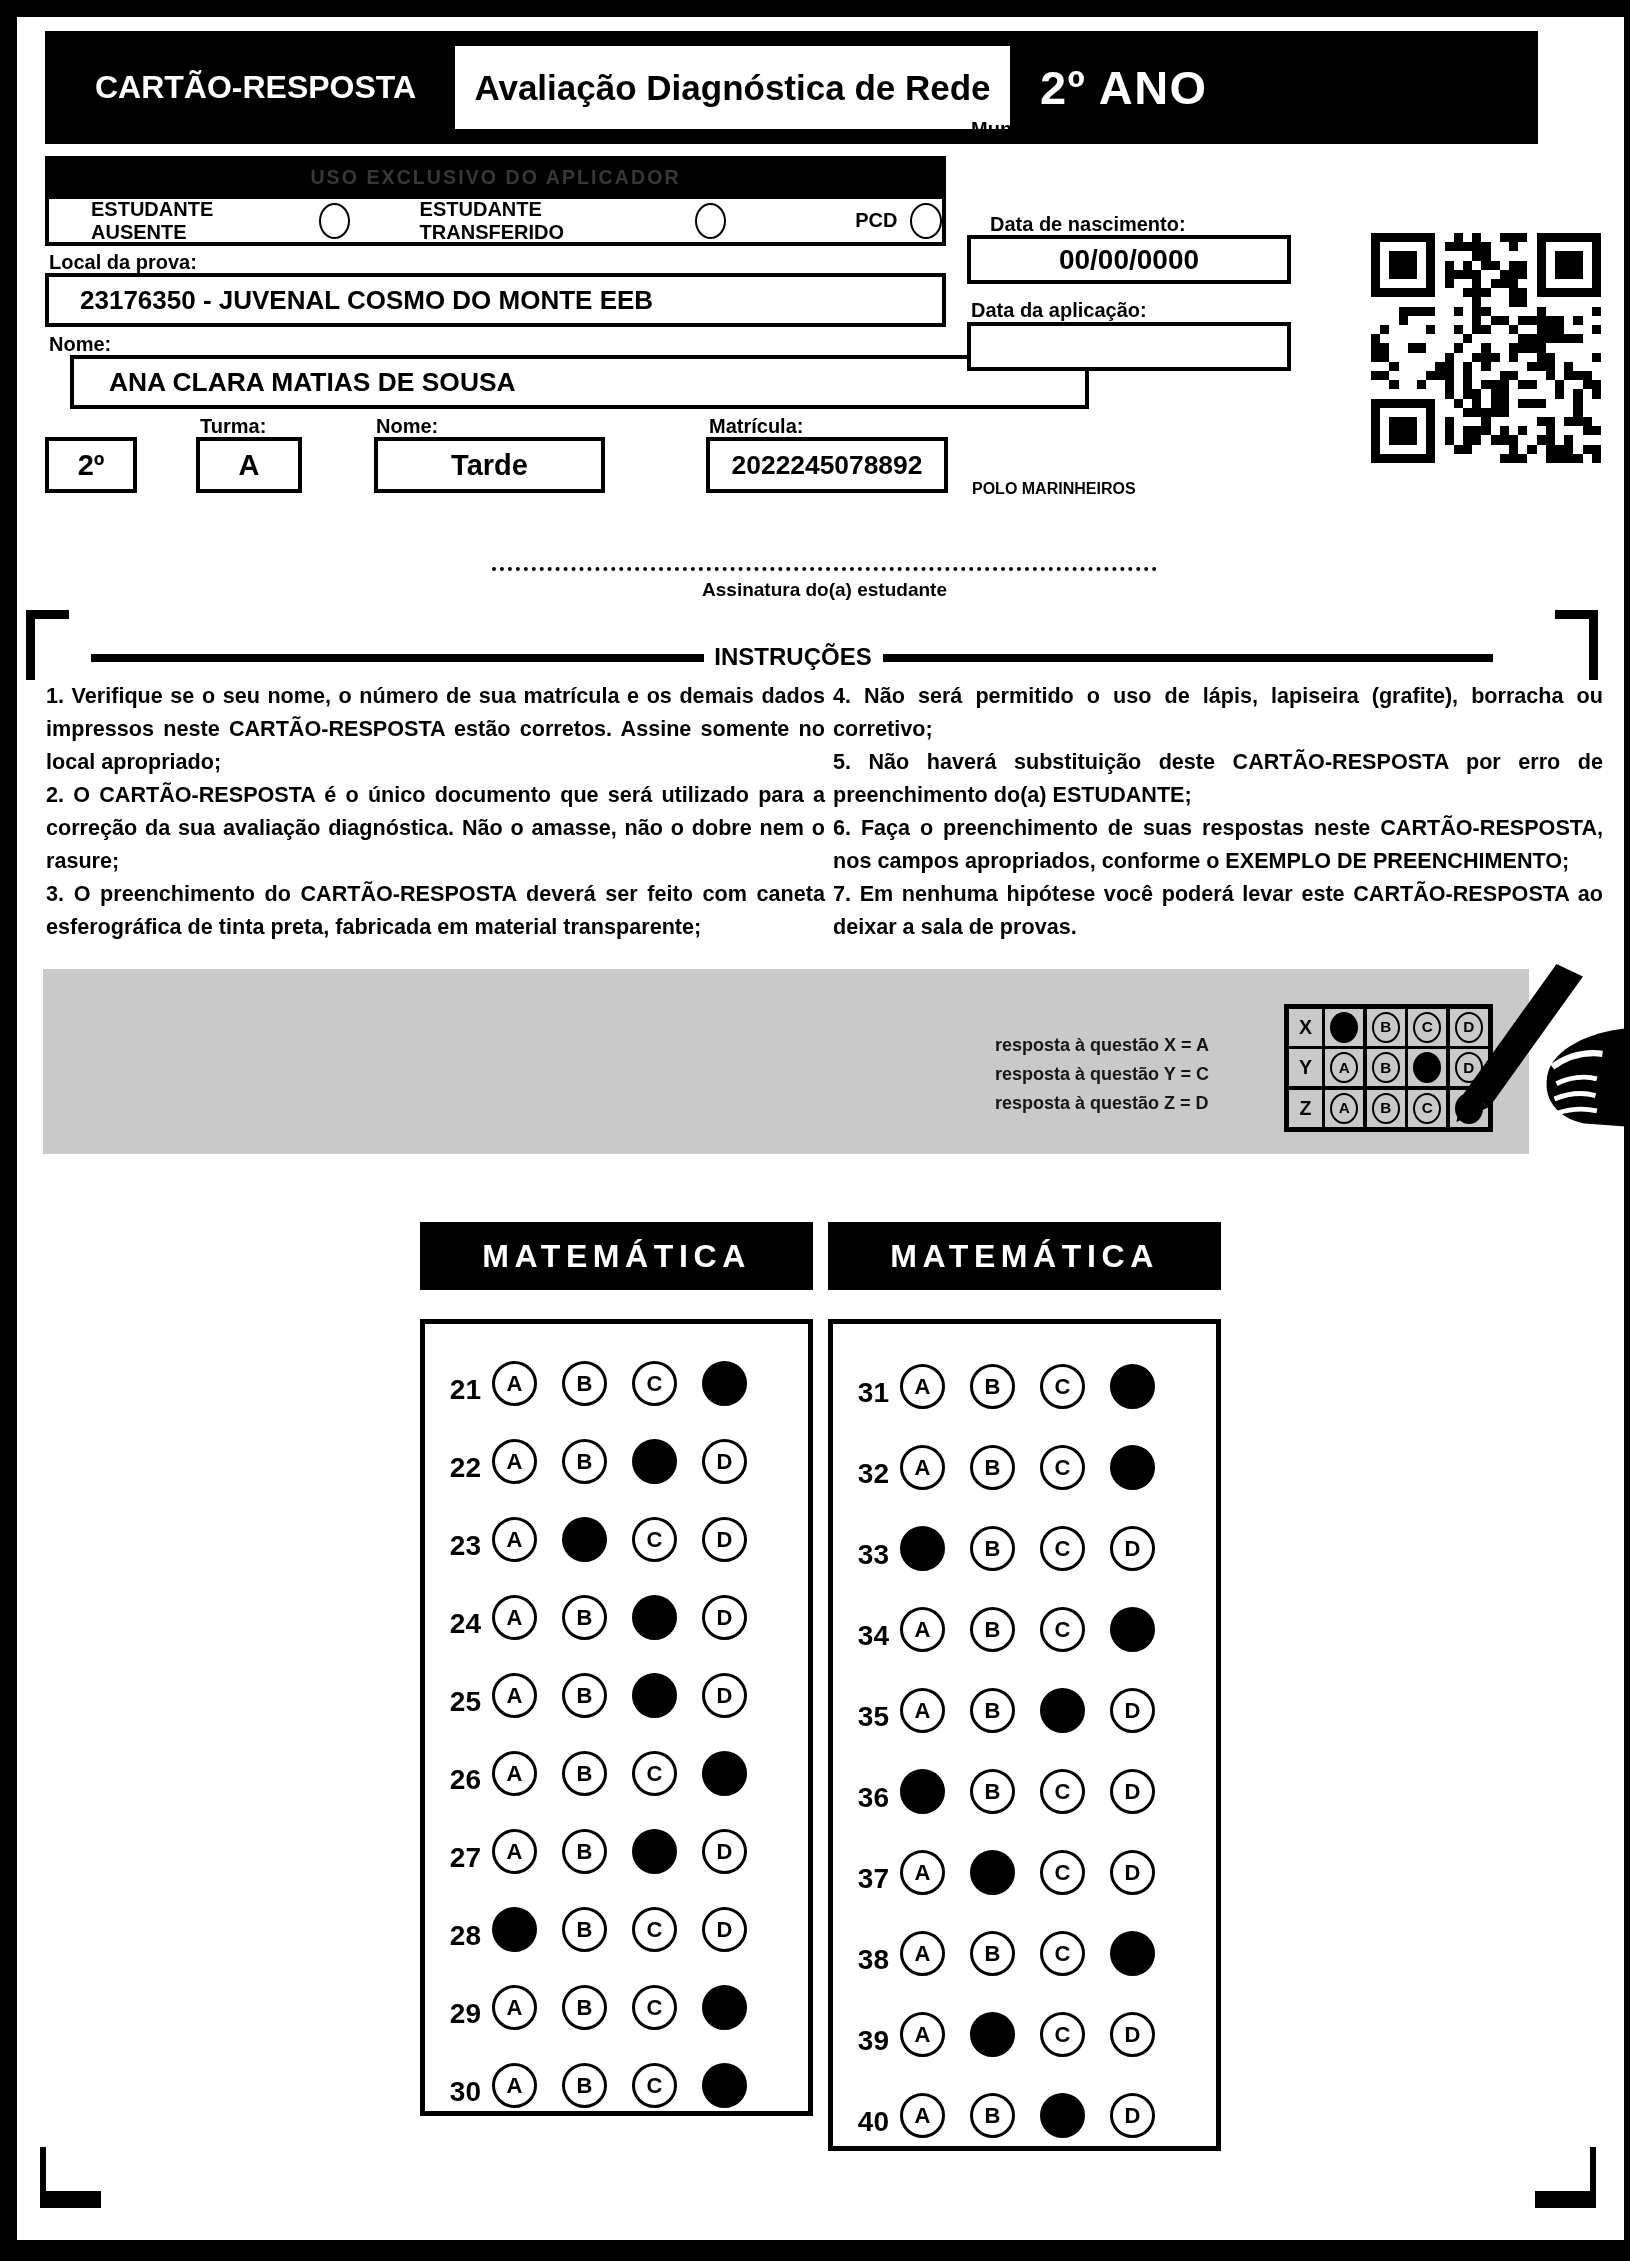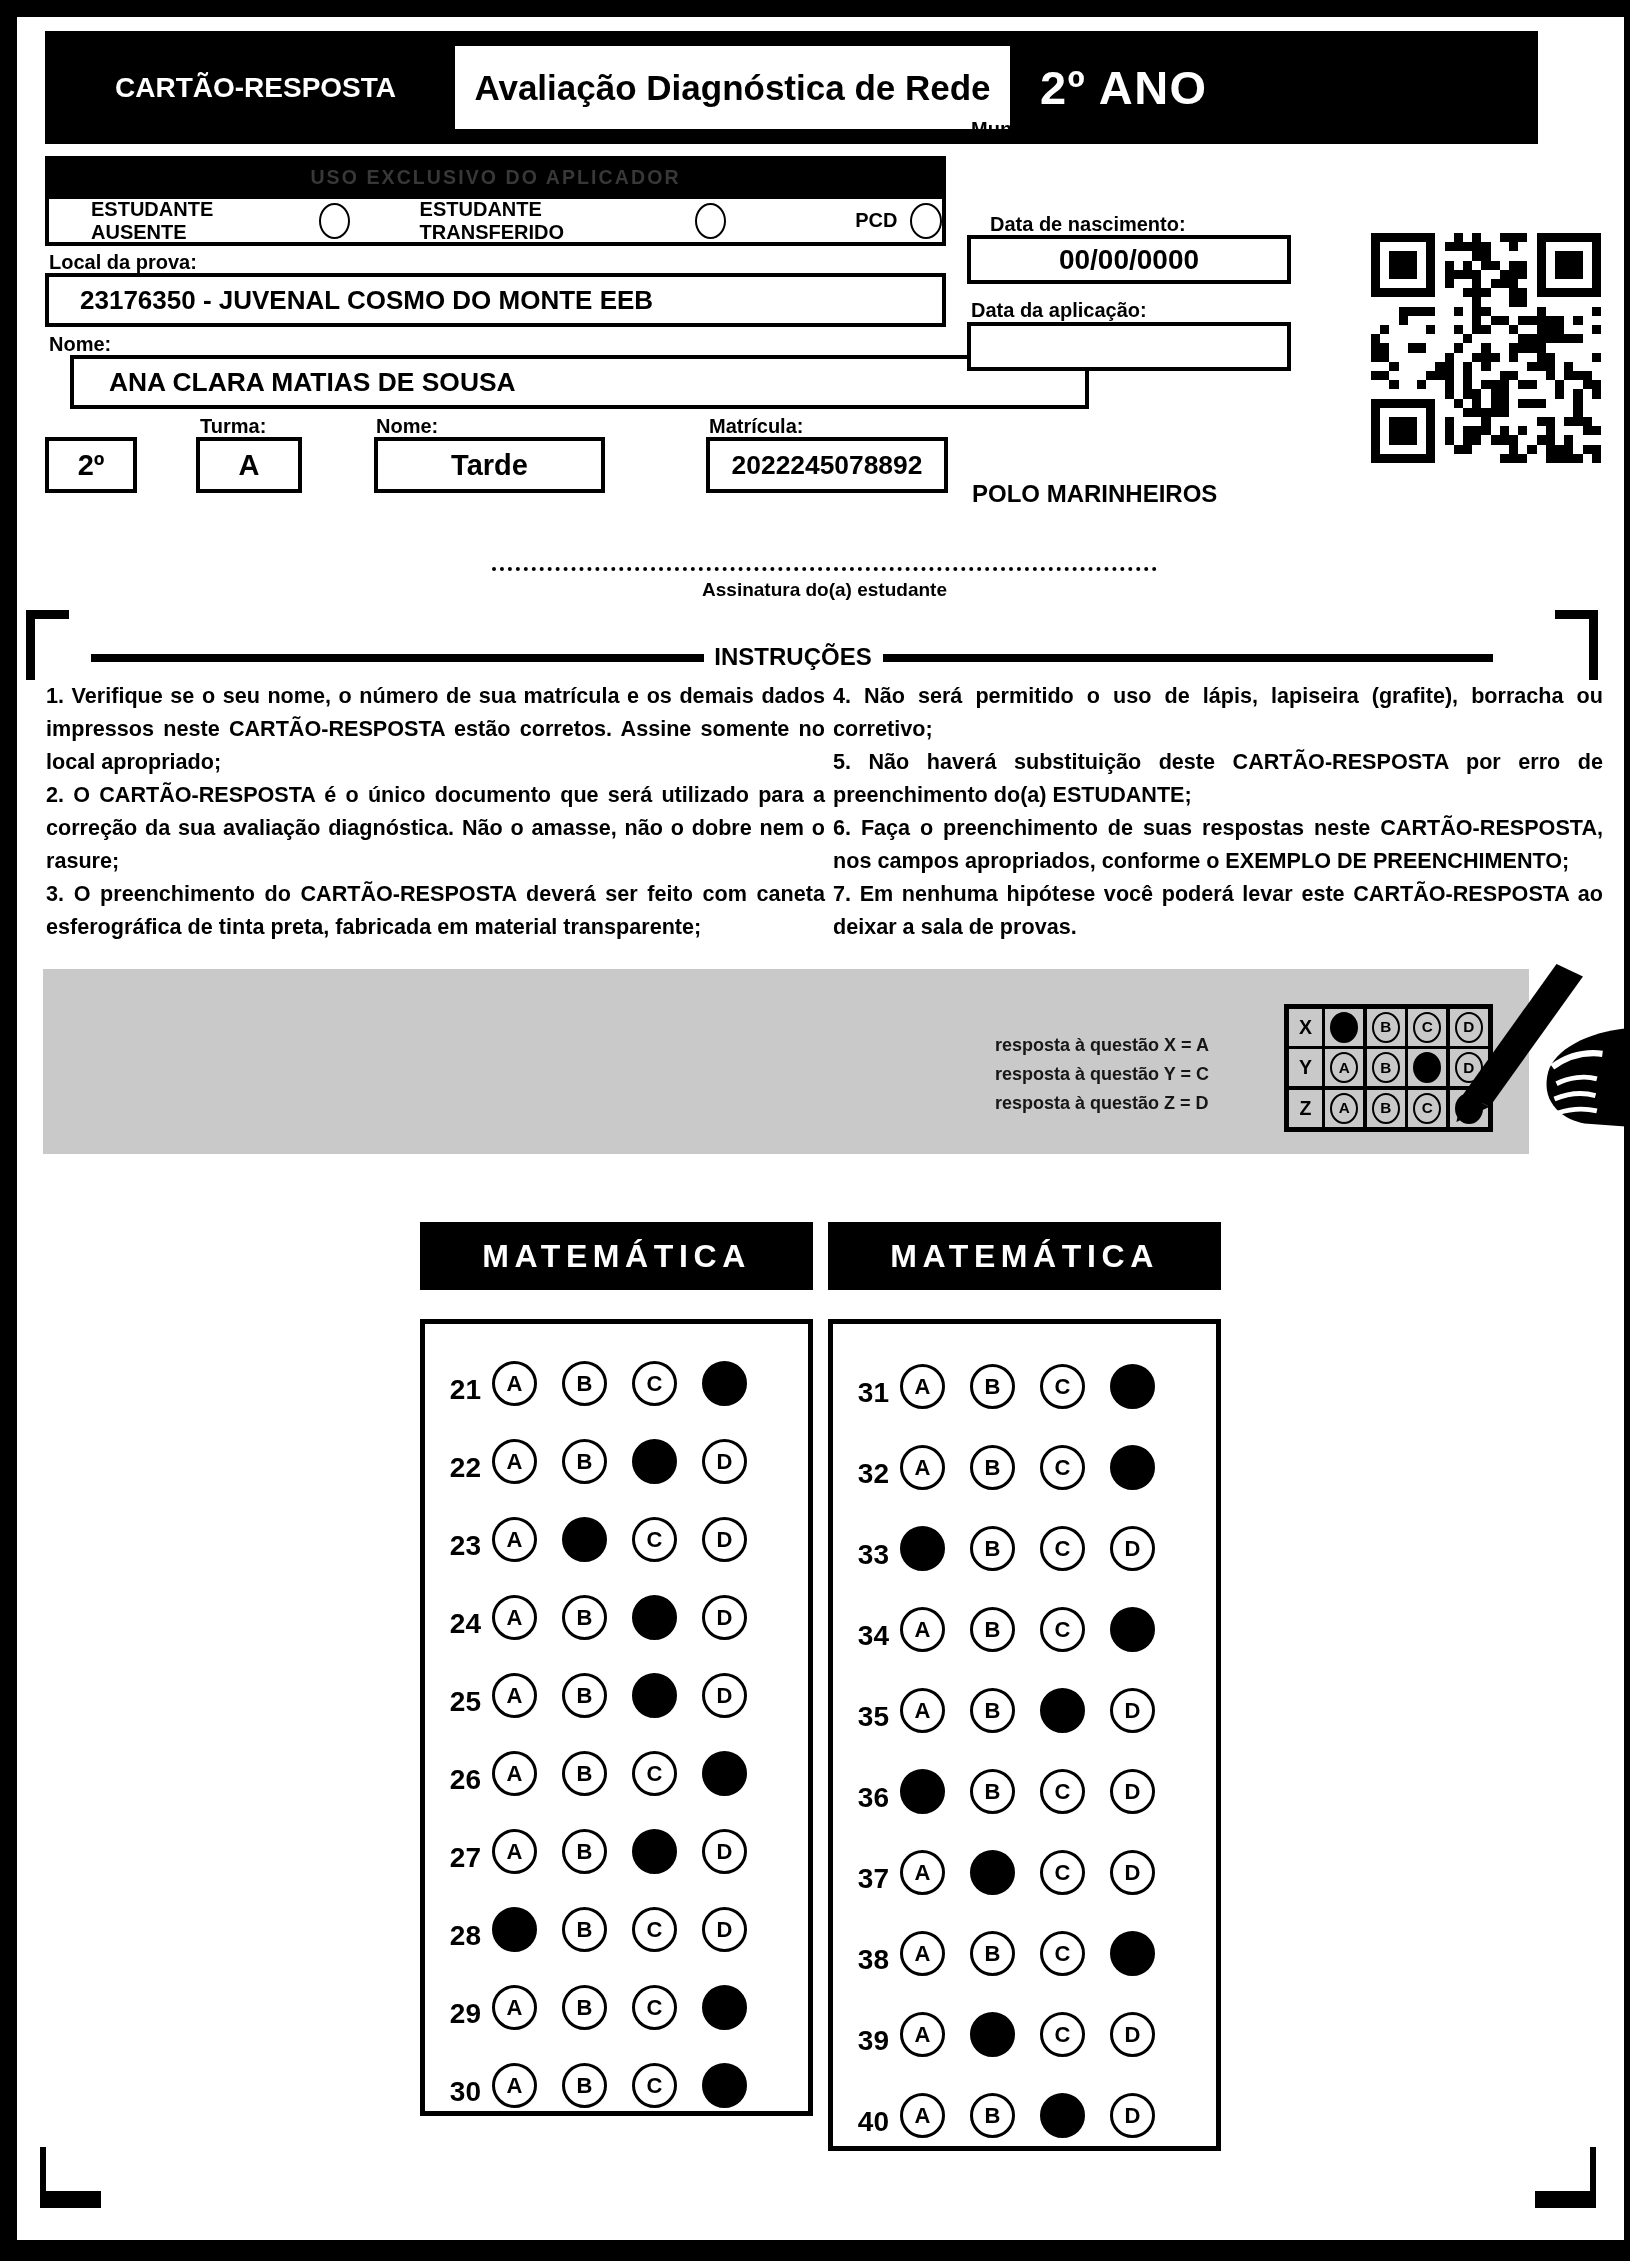--- a/index.html
+++ b/index.html
@@ -13,21 +13,21 @@
   .abs { position:absolute; }
   .black { background:#000; }
   .bar-top { left:0; top:0; width:1631px; height:17.4px; }
   .bar-left { left:0; top:0; width:16.7px; height:2261px; }
   .bar-right { left:1624px; top:0; width:6.3px; height:2261px; }
   .bar-bottom { left:0; top:2240px; width:1631px; height:21.6px; }
 
   
   .header-band { left:45px; top:31px; width:1493px; height:113px; background:#000; }
   .card-title { left:66px; top:31px; width:379px; height:113px; color:#fff;
-    font-size:28px; font-weight:700; display:flex; align-items:center; justify-content:center; }
+    font-size:32px; font-weight:700; display:flex; align-items:center; justify-content:center; }
   .assessment-box { left:449px; top:40px; width:567px; height:95px; background:#fff;
     border:6.3px solid #000; display:flex; align-items:center; justify-content:center;
     font-size:35px; font-weight:700; }
   .grade { left:1040px; top:31px; height:113px; color:#fff; font-size:47px; font-weight:700;
     display:flex; align-items:center; letter-spacing:1.4px; }
 
   
   .aplicador-bar { left:45px; top:156px; width:901px; height:43px; background:#000;
     display:flex; align-items:center; justify-content:center; }
   .aplicador-bar span { color:#383838; font-size:19.5px; font-weight:700; letter-spacing:2.1px; }
@@ -59,21 +59,21 @@
 
   .lbl-municipio { left:971px; top:118px; }
   .box-municipio { left:967px; top:141px; width:640px; height:49px; }
   .box-municipio .vtext { font-size:28px; padding-left:38px; }
   .lbl-nascimento { left:971px; top:213px;margin-left:19px; }
   .box-nascimento { left:967px; top:235px; width:324px; height:49px; justify-content:center; }
   .box-nascimento .vtext { font-size:28px; }
   .lbl-aplicacao { left:971px; top:299px; }
   .box-aplicacao { left:967px; top:322px; width:324px; height:49px; }
   .qr { left:1371px; top:233px; width:230px; height:230px; }
-  .polo { left:972px; top:480px; font-size:24px; font-weight:700; }
+  .polo { left:972px; top:480px; font-size:16px; font-weight:700; }
 
   .sig-line { left:492px; top:567px; width:665px; border-top:4.9px dotted #000; }
   .sig-label { left:492px; top:579px; width:665px; text-align:center; font-size:19px; font-weight:700; }
 
   .bracket { background:#000; }
   .instr-title { left:704px; top:643px; width:178px; text-align:center; font-size:24px; font-weight:700; }
   .instr-line-l { left:91px; top:654px; width:613px; height:7.7px; }
   .instr-line-r { left:883px; top:654px; width:610px; height:7.7px; }
   .instr-col { top:679px; }
   .instr-col p { font-size:21.6px; font-weight:700; line-height:33px; text-align:justify; }

